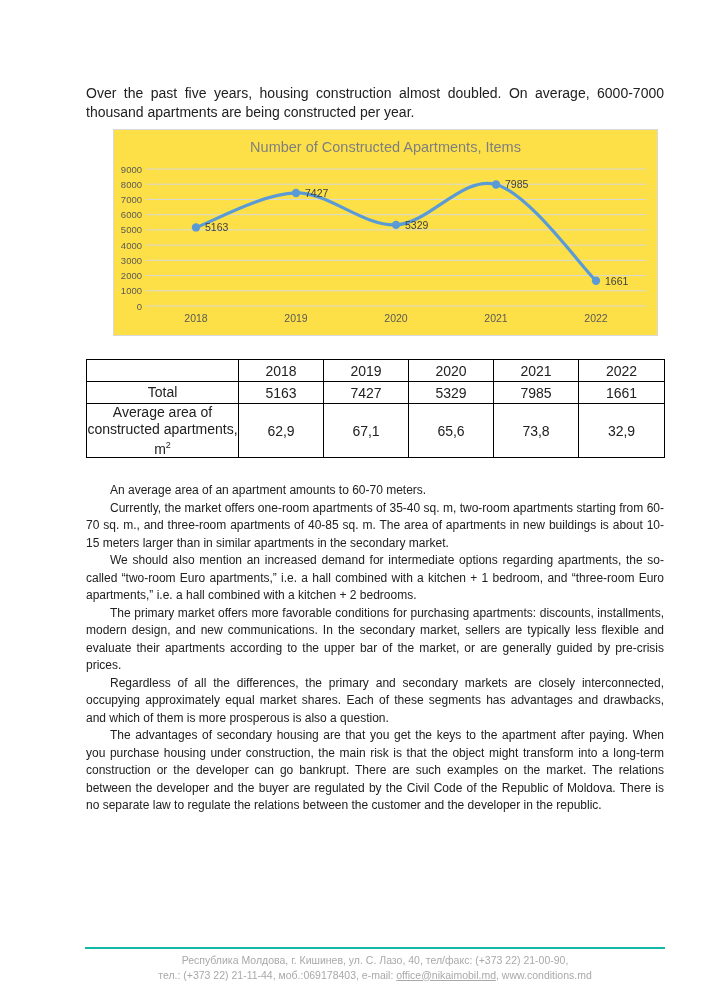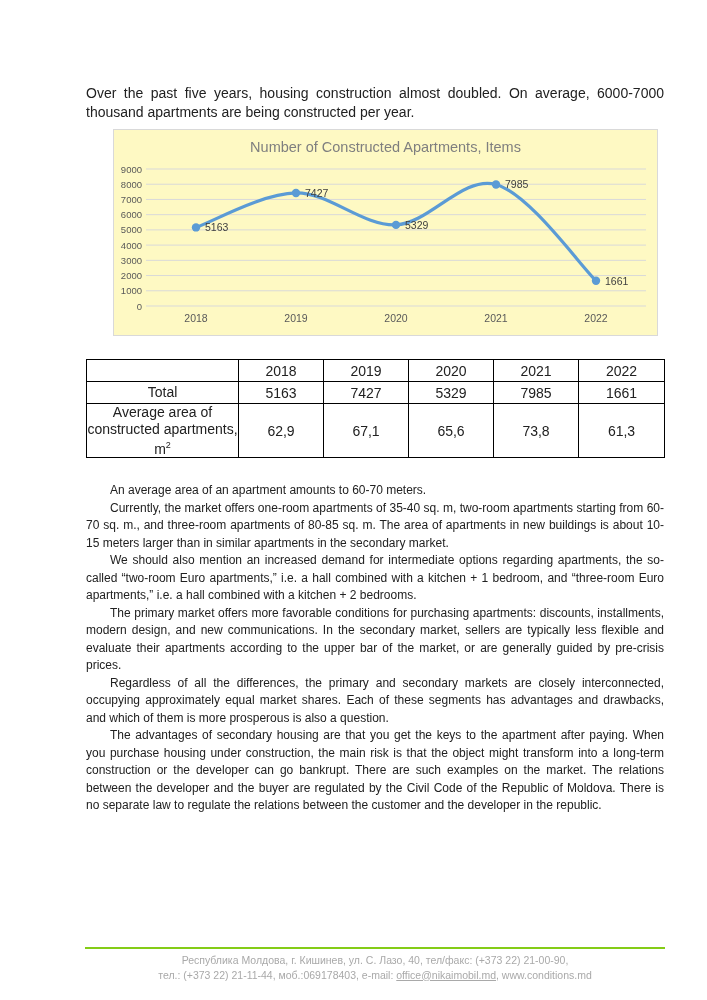--- a/index.html
+++ b/index.html
@@ -6,41 +6,41 @@
   .page{
     position:relative;width:707px;height:1000px;background:#ffffff;
     font-family:"Liberation Sans",sans-serif;color:#212121;overflow:hidden;
   }
   .content{position:absolute;left:86px;top:84px;width:578px;}
   .content p{margin:0;text-align:justify;font-size:14px;line-height:19px;}
   .p-gap{margin-top:10px !important;}
 
   
   .chart-box{margin-left:27px;margin-top:7px;width:543px;height:205px;
-    border:1px solid #d9d9d9;background:#fef9c3;box-sizing:content-box;}
+    border:1px solid #d9d9d9;background:#fde047;box-sizing:content-box;}
   .chart-title{text-align:center;color:#7f7f7f;font-size:14.5px;margin-top:9px;height:20px;}
   .chart-svg{display:block;margin-top:6px;}
 
   
   table.data{border-collapse:collapse;width:578px;margin-top:23px;table-layout:fixed;
     font-size:14px;color:#212121;}
   table.data td,table.data th{border:1px solid #000;font-weight:normal;padding:0;}
   table.data th{height:21px;text-align:center;}
   td.rowlabel{text-align:center;padding:2px 4px;line-height:16.5px;}
   td.val{text-align:center;height:21px;}
   tr.avg td{height:52px;}
   sup{font-size:9px;}
 
   
   .bottom{margin-top:24px;}
   .bottom p{font-size:12px;line-height:17.5px;text-indent:24px;}
 
   
   .footer{position:absolute;left:85px;top:947px;width:580px;
-    border-top:2px solid #84cc16;padding-top:4px;text-align:center;
+    border-top:2px solid #14b8a6;padding-top:4px;text-align:center;
     color:#a9a9a9;font-size:10.5px;line-height:14.5px;}
   .footer a{color:#a9a9a9;text-decoration:underline;cursor:pointer;}
 </style>
 </head>
 <body>
 
 <div class="page">
   <div class="content">
 
     <p>Over the past five years, housing construction almost doubled. On average, 6000-7000 thousand apartments are being constructed per year.</p>
@@ -112,28 +112,28 @@
         <td class="val">5329</td>
         <td class="val">7985</td>
         <td class="val">1661</td>
       </tr>
       <tr class="avg">
         <td class="rowlabel"><span>Average area of constructed apartments, m</span><sup>2</sup></td>
         <td class="val">62,9</td>
         <td class="val">67,1</td>
         <td class="val">65,6</td>
         <td class="val">73,8</td>
-        <td class="val">61,3</td>
+        <td class="val">32,9</td>
       </tr>
     </tbody>
       </table>
 
     <div class="bottom">
       <p>An average area of an apartment amounts to 60-70 meters.</p>
-      <p>Currently, the market offers one-room apartments of 35-40 sq. m, two-room apartments starting from 60-70 sq. m., and three-room apartments of 80-85 sq. m. The area of apartments in new buildings is about 10-15 meters larger than in similar apartments in the secondary market.</p>
+      <p>Currently, the market offers one-room apartments of 35-40 sq. m, two-room apartments starting from 60-70 sq. m., and three-room apartments of 40-85 sq. m. The area of apartments in new buildings is about 10-15 meters larger than in similar apartments in the secondary market.</p>
       <p>We should also mention an increased demand for intermediate options regarding apartments, the so-called “two-room Euro apartments,” i.e. a hall combined with a kitchen + 1 bedroom, and “three-room Euro apartments,” i.e. a hall combined with a kitchen + 2 bedrooms.</p>
       <p>The primary market offers more favorable conditions for purchasing apartments: discounts, installments, modern design, and new communications. In the secondary market, sellers are typically less flexible and evaluate their apartments according to the upper bar of the market, or are generally guided by pre-crisis prices.</p>
       <p>Regardless of all the differences, the primary and secondary markets are closely interconnected, occupying approximately equal market shares. Each of these segments has advantages and drawbacks, and which of them is more prosperous is also a question.</p>
       <p>The advantages of secondary housing are that you get the keys to the apartment after paying. When you purchase housing under construction, the main risk is that the object might transform into a long-term construction or the developer can go bankrupt. There are such examples on the market. The relations between the developer and the buyer are regulated by the Civil Code of the Republic of Moldova. There is no separate law to regulate the relations between the customer and the developer in the republic.</p>
     </div>
   </div>
 
   <div class="footer">
     <div>Республика Молдова, г. Кишинев, ул. С. Лазо, 40, тел/факс: (+373 22) 21-00-90,</div>
     <div><span>тел.: (+373 22) 21-11-44, моб.:069178403, e-mail: </span><a>office@nikaimobil.md</a><span>, www.conditions.md</span></div>

